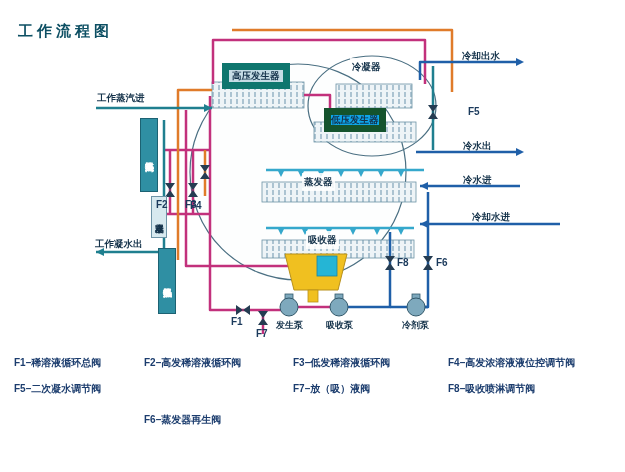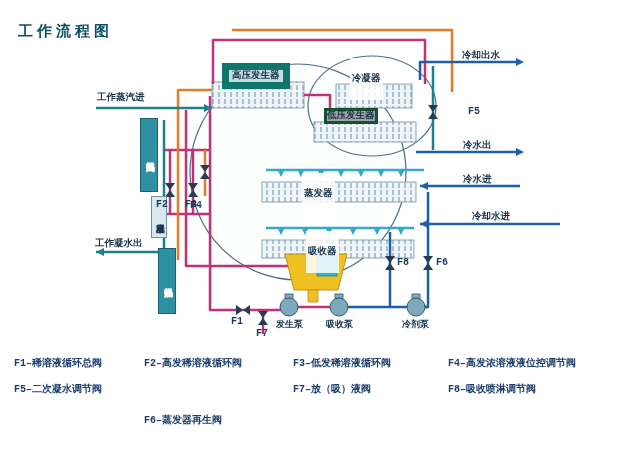--- a/index.html
+++ b/index.html
@@ -1,31 +1,31 @@
 <!DOCTYPE html>
 <html><head>
 <meta charset="utf-8">
 <style>
   html,body{margin:0;padding:0;background:#ffffff;}
   .canvas{
     position:relative;width:625px;height:448px;background:#ffffff;overflow:hidden;
-    font-family:Liberation Mono, monospace;
+    font-family:Liberation Sans, sans-serif;
   }
   .title{
     position:absolute;left:18px;top:22px;font-size:15px;font-weight:bold;
     letter-spacing:4px;color:#0d4f63;
   }
   svg{position:absolute;left:0;top:0;}
   .lbl{
     position:absolute;font-size:9.5px;font-weight:bold;color:#14324a;
     white-space:nowrap;line-height:1;
   }
   .boxlbl{background:#c7dde6;border:7px solid #0f766e;padding:1px 3px;}
-  .orangebg{background:#a3a3a3;border:3px solid #14532d;}
-  .whitebg{background:rgba(255,255,255,.85);padding:16px 2px;}
+  .orangebg{background:#0ea5e9;border:7px solid #14532d;}
+  .whitebg{background:rgba(255,255,255,.85);padding:4px 2px;}
   .vbox{
     position:absolute;writing-mode:vertical-rl;text-orientation:upright;
     font-size:9px;font-weight:bold;text-align:center;line-height:1;
     display:flex;align-items:center;justify-content:center;
   }
   .teal{background:#2f8fa3;color:#ffffff;border:1px solid #1c6273;}
   .lightteal{background:#d7e9ef;color:#14324a;border:1px solid #6d93a6;}
   .valve-lbl{position:absolute;font-size:10px;font-weight:bold;color:#1b3a5c;line-height:1;}
   .pump-lbl{position:absolute;font-size:9px;font-weight:bold;color:#14324a;line-height:1;}
   .legend-item{position:absolute;font-size:10px;font-weight:bold;color:#1c3d6e;white-space:nowrap;}

